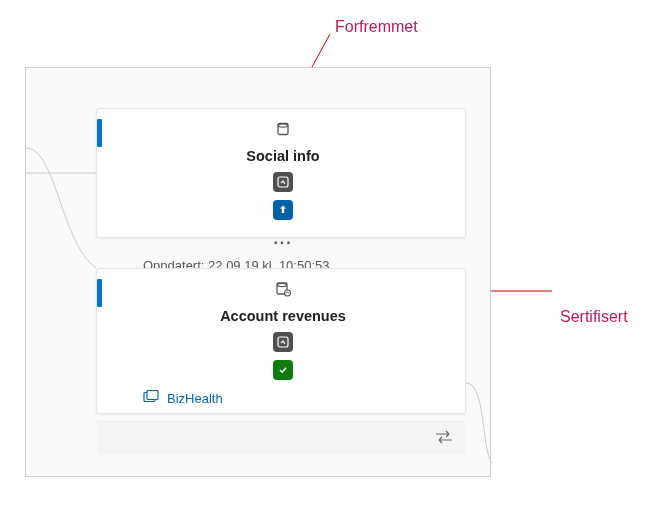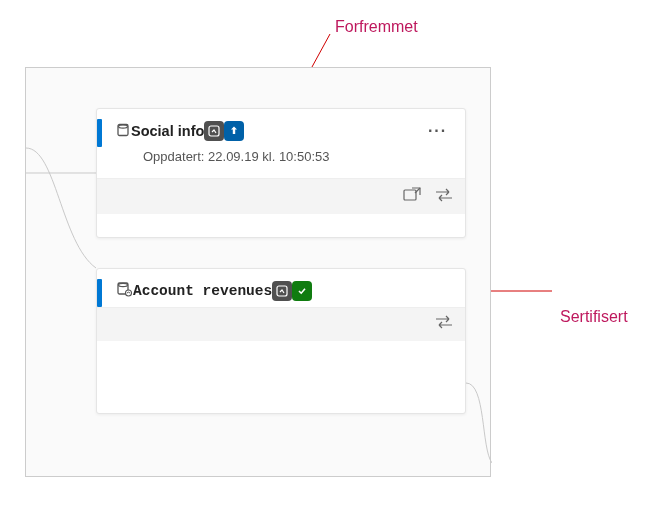--- a/index.html
+++ b/index.html
@@ -34,24 +34,26 @@
     position: absolute;
     left: 0; top: 10px; bottom: auto;
     height: 28px;
     width: 5px;
     background: #0078d4;
     border-radius: 1px;
   }
   .card-head {
     display: flex;
     align-items: center;
+    gap: 8px;
     padding: 12px 14px 6px 18px;
     font-weight: 600;
     font-size: 14.5px;
     color: #222;
+    flex-direction: column;
   }
   .card-head .title { flex: 0 0 auto; }
   .card-head .spacer { flex: 1; }
   .card-sub {
     padding: 2px 14px 14px 46px;
     font-size: 13px;
     color: #555;
   }
   .card-sub .updated-label { color:#555; }
   .link-row {
@@ -104,21 +106,21 @@
     stroke: #c9c9c9;
     stroke-width: 1;
     fill: none;
   }
   svg.annot-line line, svg.annot-line path {
     stroke: #d00000;
     stroke-width: 1;
     fill: none;
   }
   .card1 { left: 70px; top: 40px;  width: 370px; height: 130px; }
-  .card2 { left: 70px; top: 200px; width: 370px; height: 146px; font-family: Liberation Mono, monospace; }
+  .card2 { left: 70px; top: 200px; width: 370px; height: 146px; }
   .card2 .card-footer { height: 34px; }
 </style>
 </head>
 <body>
 
 <div class="annot" style="left:335px; top:18px;">Forfremmet</div>
 
 <div class="annot" style="left:560px; top:282px;margin-top:26px;">Sertifisert</div>
 
 <svg class="annot-line" style="position:absolute; left:0; top:0;" width="656" height="508">
@@ -204,20 +206,29 @@
             <rect x="1" y="1" width="10" height="10" rx="2" fill="none" stroke="#fff" stroke-width="1.2"></rect>
             <path d="M4 7 L6 5 L8 8" stroke="#fff" stroke-width="1.2" fill="none"></path>
           </svg>
       </span>
       <span class="badge green">
         <svg width="12" height="12" viewBox="0 0 12 12">
             <path d="M3 6 L5.2 8.2 L9 3.8" stroke="#fff" stroke-width="1.6" fill="none"></path>
           </svg>
       </span>
     </div>
+    <div class="link-row">
+      <span class="ico">
+        <svg width="16" height="14" viewBox="0 0 16 14">
+          <rect x="1" y="2.5" width="11" height="9" rx="1" fill="none" stroke="#0067b8" stroke-width="1.2"></rect>
+          <rect x="4" y="0.5" width="11" height="9" rx="1" fill="#fff" stroke="#0067b8" stroke-width="1.2"></rect>
+        </svg>
+      </span>
+      <a href="#">BizHealth</a>
+    </div>
     <div class="card-footer">
       <span class="ico">
         <svg width="18" height="14" viewBox="0 0 18 14">
           <path d="M1 4 H14 M14 4 l-3 -3 M14 4 l-3 3" stroke="#666" stroke-width="1.2" fill="none"></path>
           <path d="M17 10 H4 M4 10 l3 -3 M4 10 l3 3" stroke="#666" stroke-width="1.2" fill="none"></path>
         </svg>
       </span>
     </div>
   </div>
 

